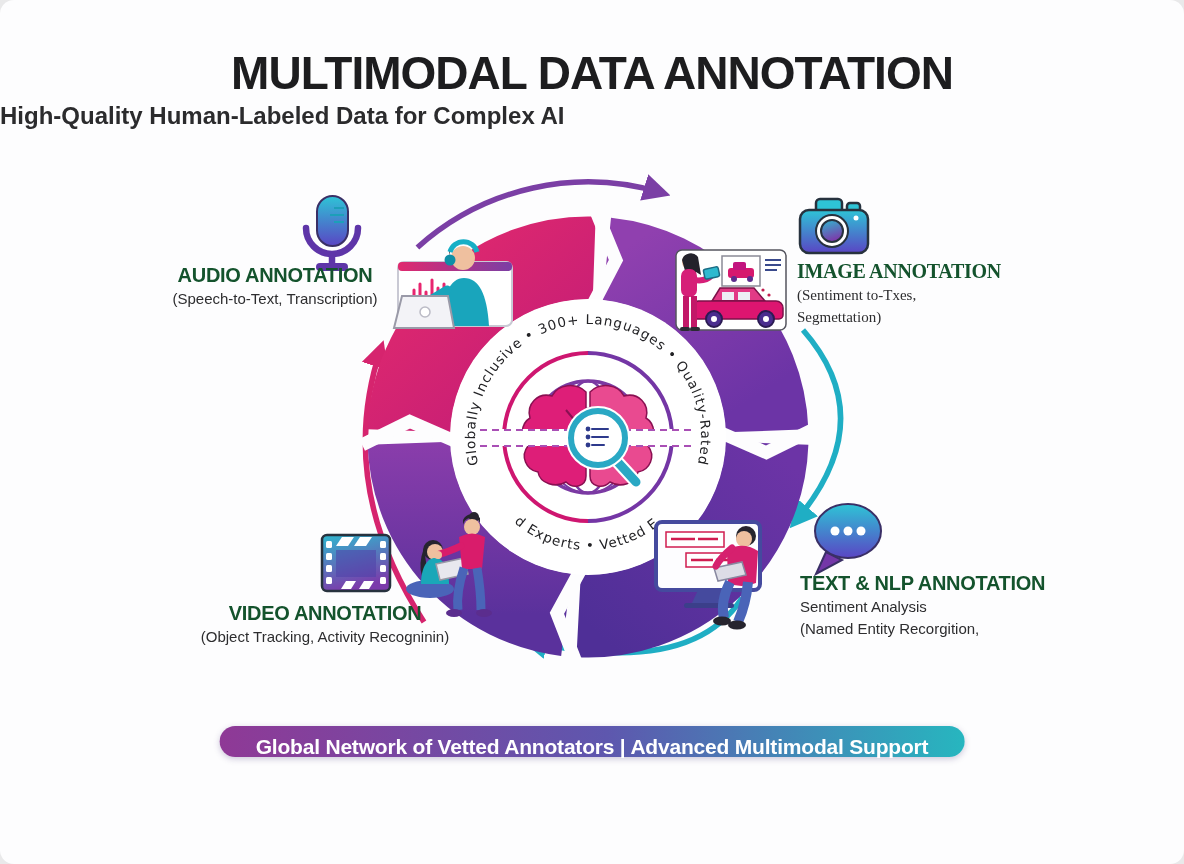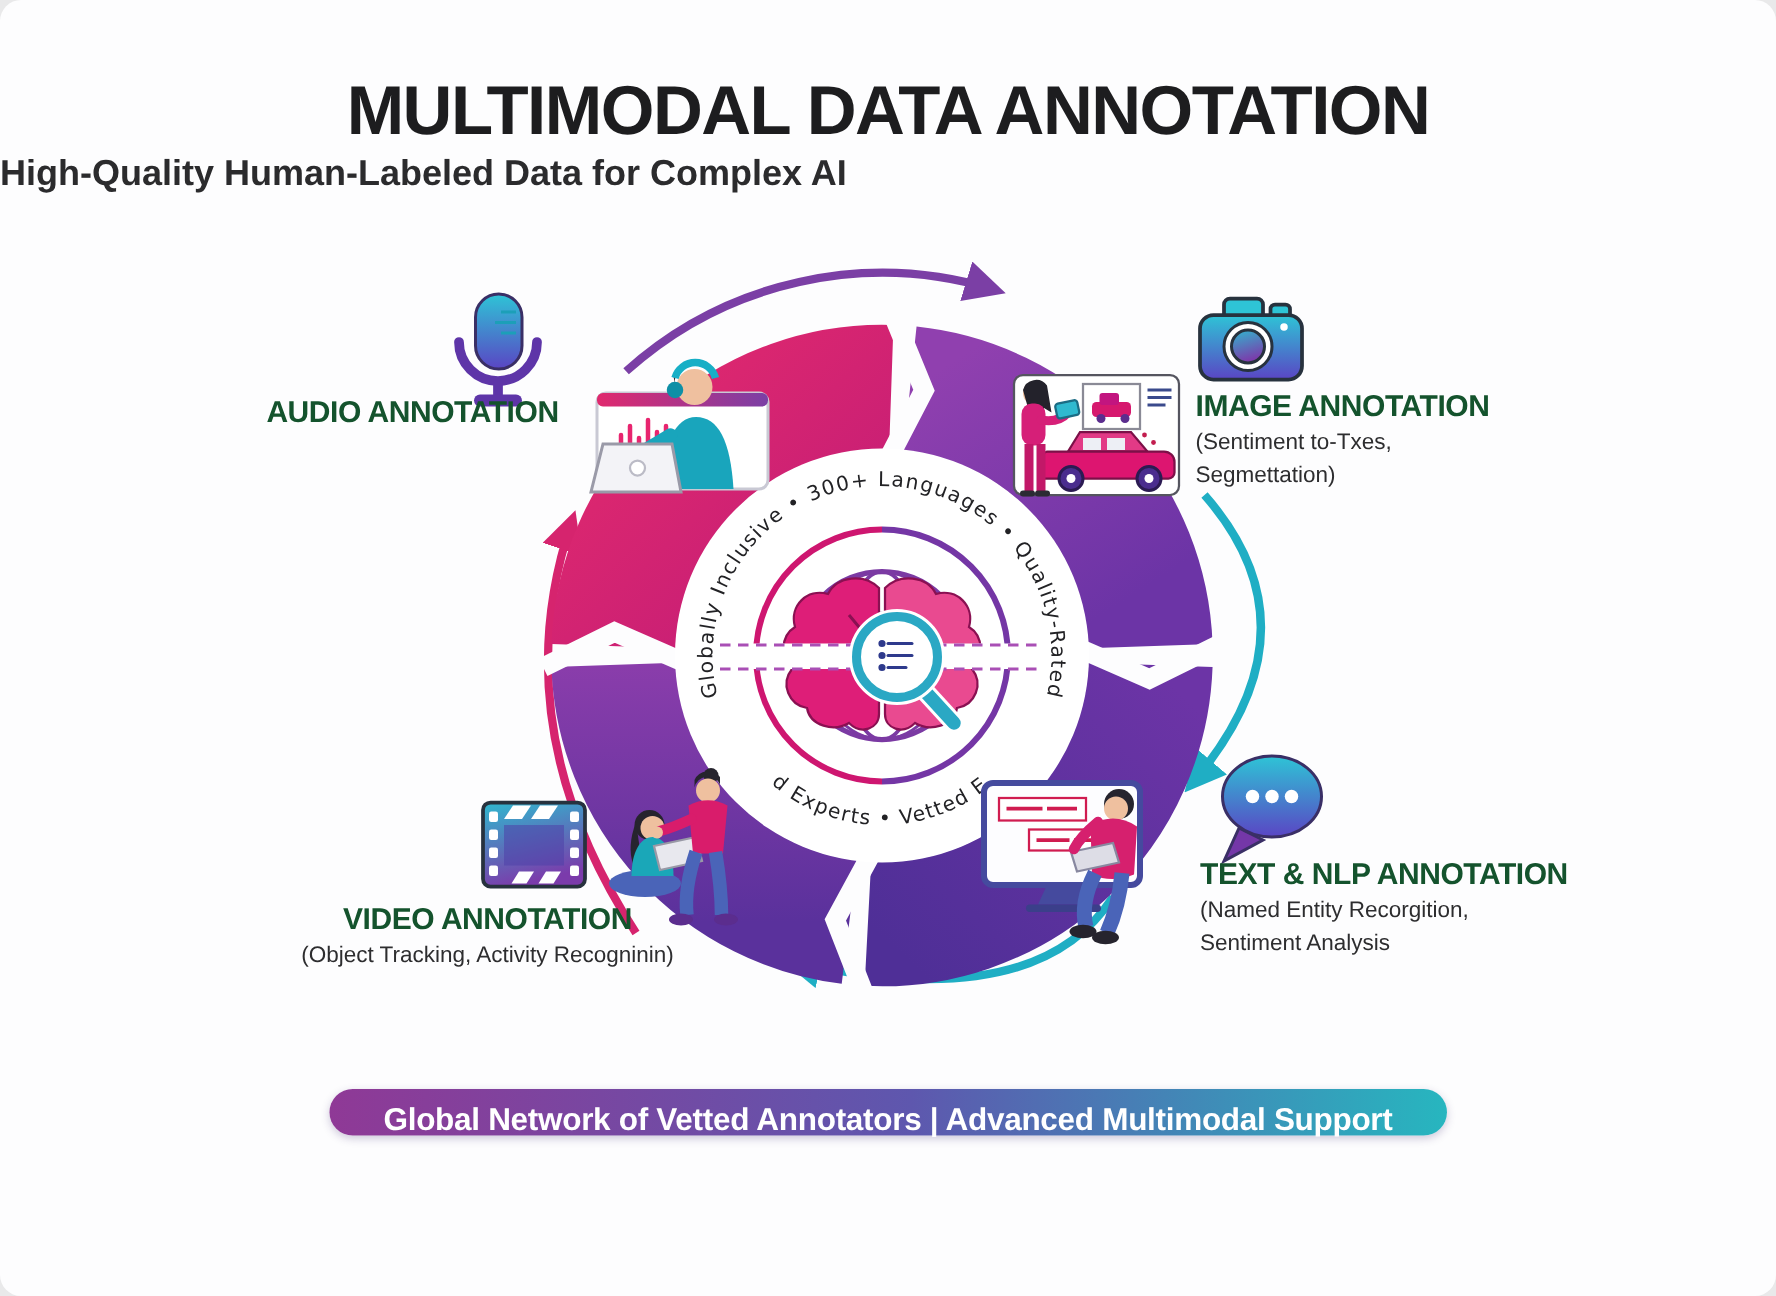--- a/index.html
+++ b/index.html
@@ -17,21 +17,21 @@
   }
   .subtitle {
     position:absolute; top:102px; left:0; width:100%;
     font-size:24px; font-weight:600; color:#2b2b2d;
   }
   .diagram-svg { position:absolute; top:0; left:0; }
   .quad-label { position:absolute; color:#141414; }
   .quad-title { font-size:20px; font-weight:800; letter-spacing:-0.3px; color:#14532d; }
   .quad-sub { font-size:15px; color:#2d2d2f; line-height:1.35; margin-top:2px; }
   .ql-audio { left:120px; top:264px; width:310px; text-align:center; }
-  .ql-image { left:797px; top:260px; width:215px; text-align:left; }
+  .ql-image { left:797px; top:260px; width:215px; text-align:left;font-family:Liberation Serif, serif; }
   .ql-video { left:170px; top:602px; width:310px; text-align:center; }
   .ql-text  { left:800px; top:572px; width:250px; text-align:left; }
   .banner {
     position:absolute; top:726px; left:50%; transform:translateX(-50%);
     height:31px; line-height:41px; padding:0 36px; border-radius:999px;
     background:linear-gradient(90deg,#8f3996 0%, #5e57ae 52%, #27b6bf 100%);
     color:#ffffff; font-size:21px; font-weight:700; letter-spacing:-0.2px;
     white-space:nowrap; box-shadow:0 2px 6px rgba(60,40,110,0.25);
   }
 </style>
@@ -283,34 +283,35 @@
       <path d="M732,548 q-12,10 -16,18" stroke="#D6206E" stroke-width="7" stroke-linecap="round" fill="none"></path>
       <path d="M730,582 q-10,20 -6,36" stroke="#4A64B8" stroke-width="10" fill="none"></path>
       <path d="M748,582 q-2,22 -10,40" stroke="#4A64B8" stroke-width="10" fill="none"></path>
       <ellipse cx="722" cy="621" rx="9" ry="4.5" fill="#26242E"></ellipse>
       <ellipse cx="737" cy="625" rx="9" ry="4.5" fill="#26242E"></ellipse>
     </g>
   </svg>
 
   <div class="quad-label ql-audio">
     <div class="quad-title">AUDIO ANNOTATION</div>
+    <div class="quad-sub">(Speech-to-Text, Transcription)</div>
   </div>
 
   <div class="quad-label ql-image">
     <div class="quad-title">IMAGE ANNOTATION</div>
     <div class="quad-sub">(Sentiment to-Txes,</div>
     <div class="quad-sub">Segmettation)</div>
   </div>
 
   <div class="quad-label ql-video">
     <div class="quad-title">VIDEO ANNOTATION</div>
     <div class="quad-sub">(Object Tracking, Activity Recogninin)</div>
   </div>
 
   <div class="quad-label ql-text">
     <div class="quad-title">TEXT &amp; NLP ANNOTATION</div>
+    <div class="quad-sub">Sentiment Analysis</div>
     <div class="quad-sub">(Named Entity Recorgition,</div>
-    <div class="quad-sub">Sentiment Analysis</div>
   </div>
 
   <div class="banner">Global Network of Vetted Annotators | Advanced Multimodal Support</div>
 
 </div>
 
 </body></html>

